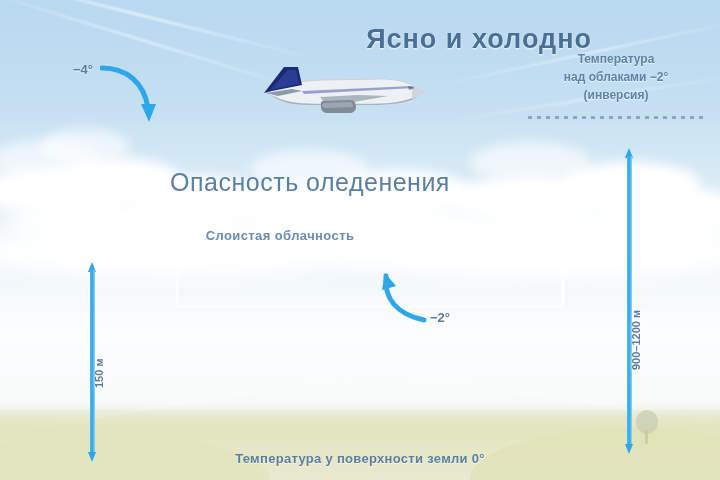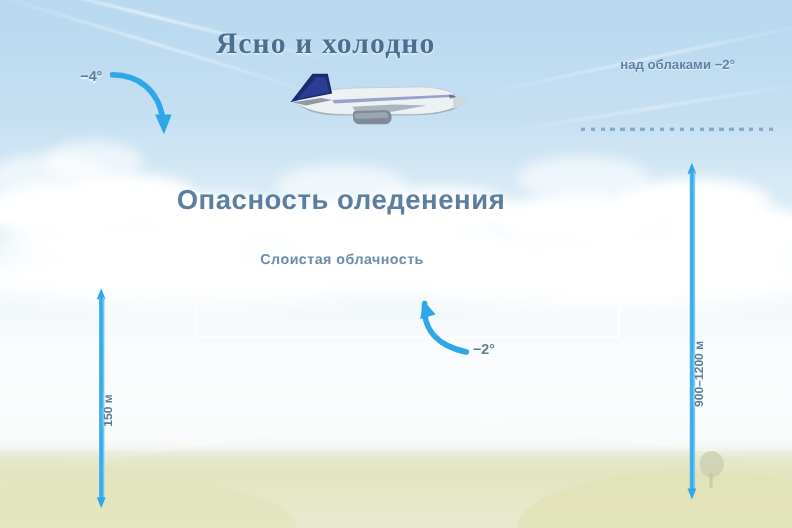--- a/index.html
+++ b/index.html
@@ -135,52 +135,50 @@
     border-radius: 2px;
     pointer-events: none;
   }
 
   
   .title {
     position: absolute;
     left: 0;
     top: 24px;
     width: 592px;
-    text-align: center;
+    text-align: right;
     font-size: 27px;
     font-weight: bold;
     color: #4a6f93;
     letter-spacing: 1px;
     text-shadow: 0 1px 2px rgba(255,255,255,0.85);
-    font-family: Liberation Serif, serif;
   }
   .headline {
     position: absolute;
     left: 0;
     top: 168px;
     width: 620px;
     text-align: center;
     font-size: 25px;
-    font-weight: bold;
+    font-weight: normal;
     color: #5c7fa0;
     letter-spacing: 0.5px;
     text-shadow: 0 1px 2px rgba(255,255,255,0.8);
   }
   .subheadline {
     position: absolute;
     left: 0;
     top: 228px;
     width: 560px;
     text-align: center;
     font-size: 13px;
     font-weight: bold;
     color: #6b8caa;
     letter-spacing: 0.4px;
     text-shadow: 0 1px 1px rgba(255,255,255,0.8);
-    margin-left: 31px;
   }
   .note-above-clouds {
     position: absolute;
     left: 516px;
     top: 50px;
     width: 200px;
     text-align: center;
     font-size: 12px;
     font-weight: bold;
     color: #5d82a6;
@@ -338,23 +336,26 @@
 
       <path d="M40,28 L150,23 L152,25 L42,31 Z" fill="#2e3f9b" opacity="0.45"></path>
     </svg>
   </div>
 
   <div class="title">Ясно и холодно</div>
   <div class="headline">Опасность оледенения</div>
   <div class="subheadline">Слоистая облачность</div>
 
   <div class="note-above-clouds">
+    <div>Температура</div>
     <div>над облаками −2°</div>
-  </div>
-
+    <div>(инверсия)</div>
+  </div>
+
+  <div class="ground-temp">Температура у поверхности земли 0°</div>
 
   <div class="temp-tag temp-top-left">−4°</div>
   <div class="temp-tag temp-mid">−2°</div>
 
   <svg class="curve" style="left:100px; top:62px;" width="70" height="62" viewBox="0 0 70 62" xmlns="http://www.w3.org/2000/svg">
     <path d="M2,6 C26,6 44,20 48,46" stroke="#2ea7e8" stroke-width="5" fill="none" stroke-linecap="round"></path>
     <path d="M41,42 L49,60 L56,42 Z" fill="#2ea7e8"></path>
   </svg>
 
   <svg class="curve" style="left:372px; top:272px;" width="70" height="62" viewBox="0 0 70 62" xmlns="http://www.w3.org/2000/svg">

